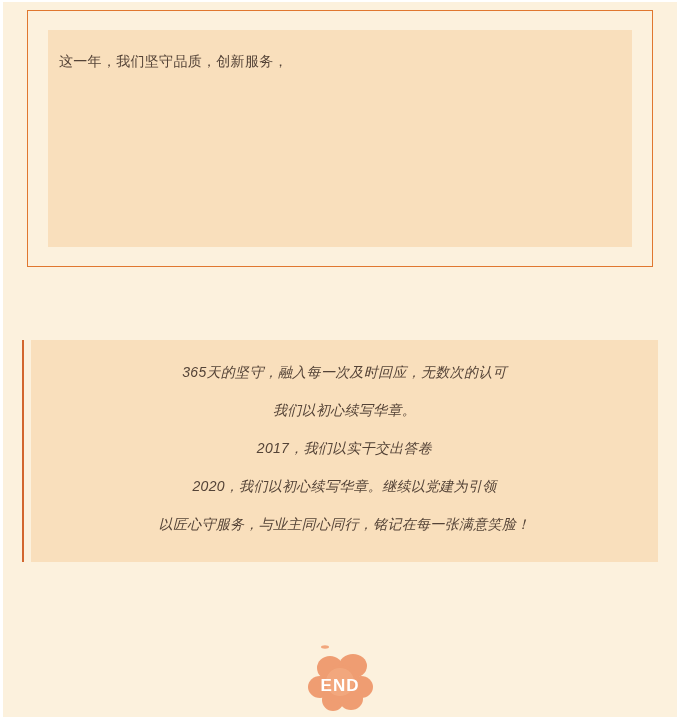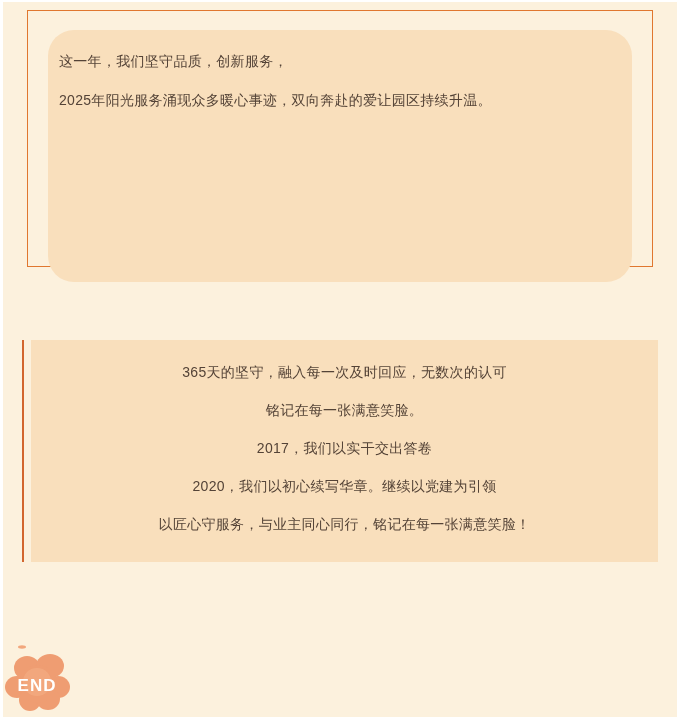--- a/index.html
+++ b/index.html
@@ -17,24 +17,23 @@
     overflow: hidden;
   }
   
   .summary-box {
     margin: 8px 24px 0 24px;
     height: 257px;
     border: 1px solid #e0772f;
   }
   .summary-panel {
     margin: 19px 20px;
-    height: 252px;
+    height: 217px;
     background: #f9dfbc;
     padding: 12px 14px 0 11px;
-    border-radius: 26px;
   }
   .summary-panel p {
     margin: 0;
     line-height: 39px;
     font-size: 14px;
     color: #544337;
     letter-spacing: 0.3px;
     text-align: left;
   }
   
@@ -46,58 +45,59 @@
   .accent-bar {
     width: 2px;
     background: #d2662e;
     flex: 0 0 2px;
   }
   .outlook-panel {
     flex: 1;
     margin-left: 7px;
     background: #f9dfbc;
     padding-top: 13px;
+    font-style: italic;
   }
   .outlook-panel p {
     margin: 0;
     line-height: 38px;
     font-size: 14px;
     color: #544337;
     letter-spacing: 0.3px;
     text-align: center;
   }
   
   .end-wrap {
     margin-top: 82px;
     display: flex;
+    justify-content: center;
   }
   .end-wrap svg { display: block; }
   .end-text {
     font-family: "Liberation Sans", "DejaVu Sans", sans-serif;
     font-weight: bold;
     letter-spacing: 1px;
   }
 </style>
 </head>
 <body>
 
 <div class="page">
 
   <section class="summary-box">
     <div class="summary-panel">
       <p>这一年，我们坚守品质，创新服务，</p>
-      <p>2025年阳光服务涌现众多暖心事迹，双向奔赴的爱让园区持续升温。</p>
     </div>
   </section>
 
   <section class="outlook-box">
     <div class="accent-bar"></div>
     <div class="outlook-panel">
       <p>365天的坚守，融入每一次及时回应，无数次的认可</p>
-      <p>铭记在每一张满意笑脸。</p>
+      <p>我们以初心续写华章。</p>
       <p>2017，我们以实干交出答卷</p>
       <p>2020，我们以初心续写华章。继续以党建为引领</p>
       <p>以匠心守服务，与业主同心同行，铭记在每一张满意笑脸！</p>
     </div>
   </section>
 
   <div class="end-wrap">
     <svg width="68" height="70" viewBox="0 0 68 70" xmlns="http://www.w3.org/2000/svg">
 
       <ellipse cx="19" cy="3" rx="4" ry="1.7" fill="#f2a77d"></ellipse>

